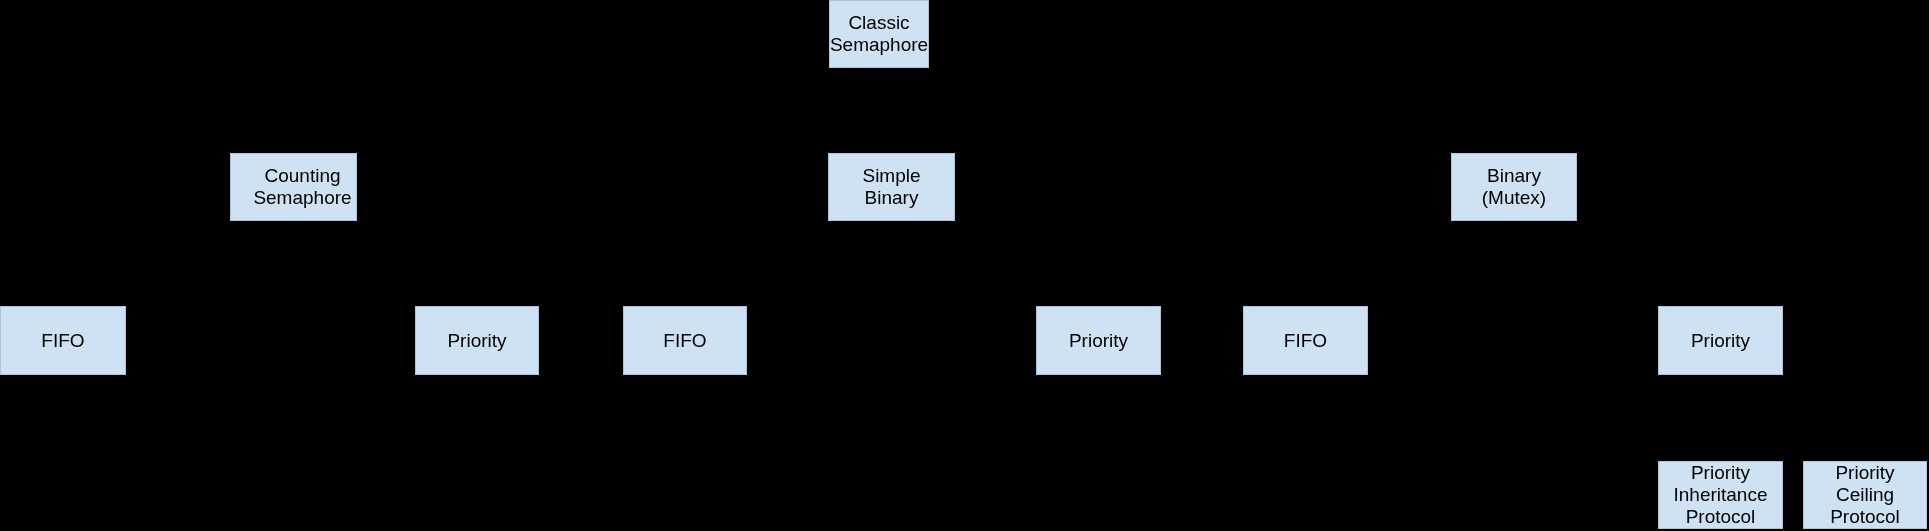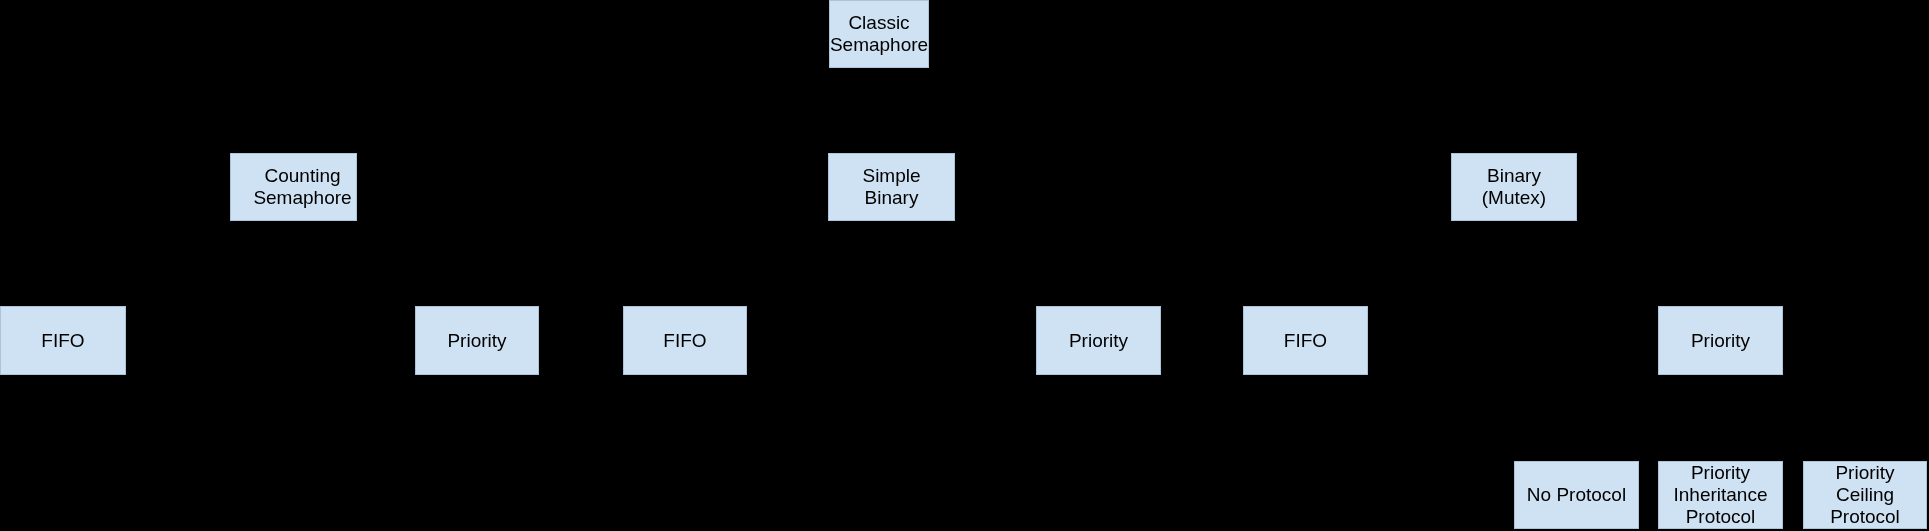--- a/index.html
+++ b/index.html
@@ -79,23 +79,20 @@
   </div>
 
   <div class="node" style="left:1243px; top:306px; width:125px; height:69px;">
     <span class="node-label">FIFO</span>
   </div>
 
   <div class="node" style="left:1658px; top:306px; width:125px; height:69px;">
     <span class="node-label">Priority</span>
   </div>
 
-  <div class="node" style="left:1514px; top:461px; width:125px; height:68px;">
-    <span class="node-label">No Protocol</span>
-  </div>
 
   <div class="node" style="left:1658px; top:461px; width:125px; height:68px;">
     <span class="node-label">Priority
 Inheritance
 Protocol</span>
   </div>
 
   <div class="node" style="left:1803px; top:461px; width:124px; height:68px;">
     <span class="node-label">Priority
 Ceiling

